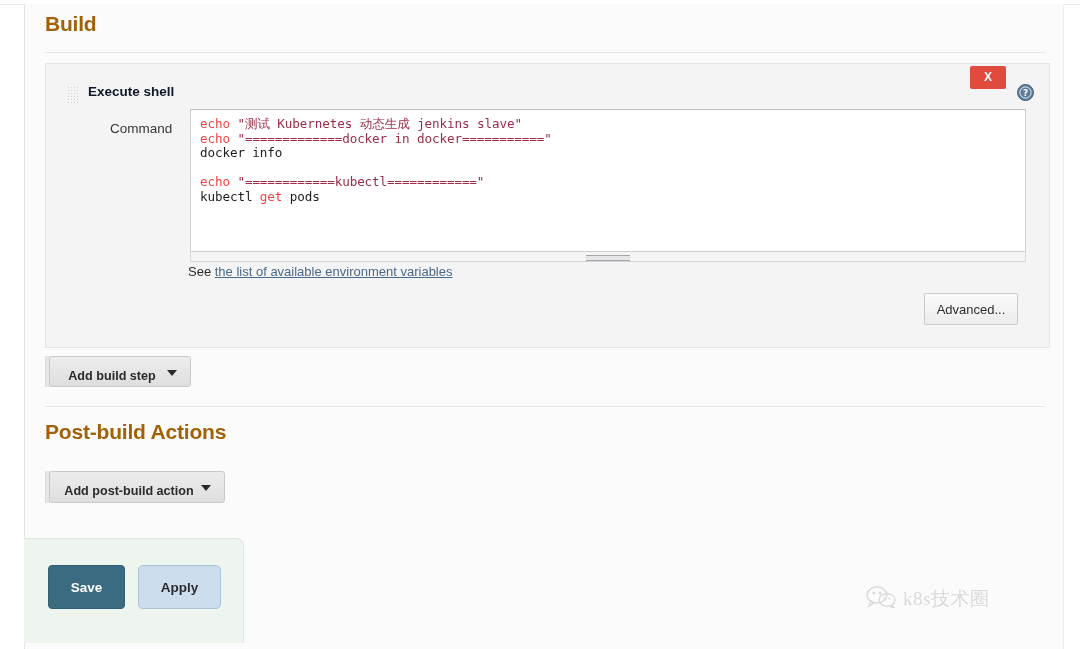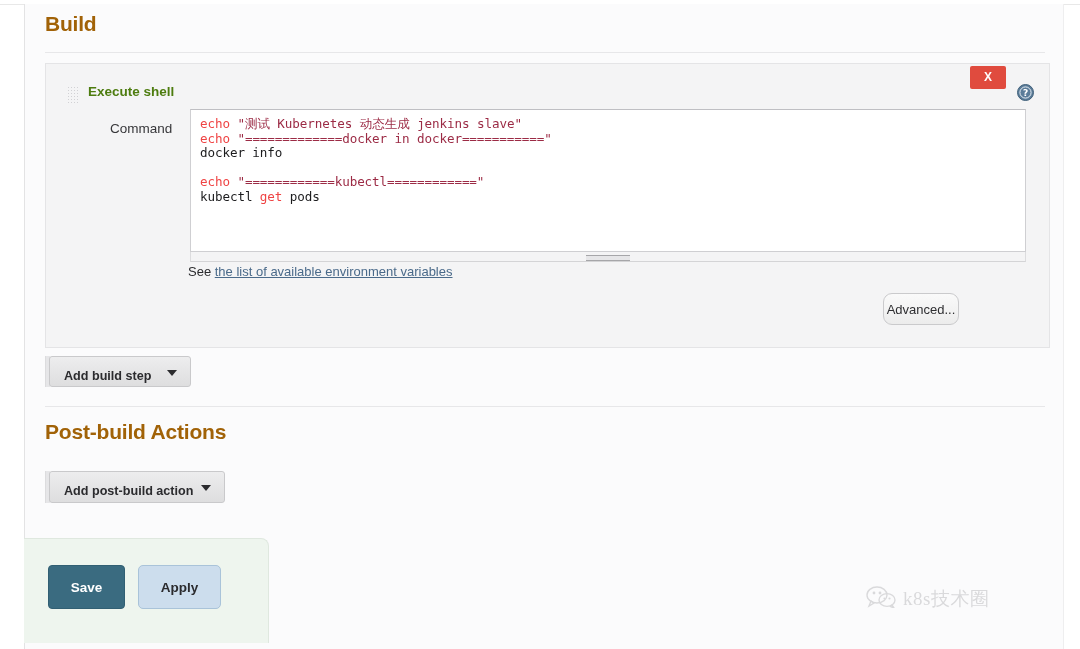--- a/index.html
+++ b/index.html
@@ -94,21 +94,21 @@
     background-position: 0 0;
     opacity: .95;
   }
 
   #execute-shell-title {
     position: absolute;
     left: 42px;
     top: 20px;
     font-size: 13.5px;
     font-weight: bold;
-    color: #4d7c0f;
+    color: #0f172a;
   }
 
   
   #delete-step-button {
     position: absolute;
     left: 924px;
     top: 2px;
     width: 36px;
     height: 23px;
     background: #e04b3e;
@@ -206,46 +206,46 @@
   }
   #env-link {
     color: #4a6a8a;
     text-decoration: underline;
     cursor: pointer;
   }
 
   
   #advanced-button {
     position: absolute;
-    left: 837px;
+    left: 878px;
     top: 229px;
-    width: 76px;
+    width: 94px;
     height: 32px;
     background: linear-gradient(#fafafa, #ececec);
     border: 1px solid #cacacc;
-    border-radius: 9px;
+    border-radius: 2px;
     font-family: "Liberation Sans", sans-serif;
     font-size: 13px;
     color: #2e2e31;
     cursor: pointer;
     padding: 0;
   }
 
   
   .dropdown-button {
     position: absolute;
     background: linear-gradient(#ededee, #dededf);
     border: 1px solid #c9c9cb;
     border-radius: 3px;
     font-family: "Liberation Sans", sans-serif;
     font-weight: bold;
     color: #2b2b2e;
     cursor: pointer;
     padding: 8px 30px 0 14px;
-    text-align: left;
+    text-align: center;
     box-sizing: border-box;
   }
   .dropdown-button::after {
     content: "";
     position: absolute;
     right: 13px;
     top: 50%;
     margin-top: -2px;
     border-left: 5px solid transparent;
     border-right: 5px solid transparent;
@@ -278,21 +278,21 @@
     position: absolute;
     left: 20px;
     top: 416px;
   }
 
   
   #save-bar {
     position: absolute;
     left: 24px;
     top: 538px;
-    width: 245px;
+    width: 220px;
     height: 105px;
     background: #eef5ee;
     border: 1px solid #dfe8df;
     border-left: none;
     border-bottom: none;
     border-top-right-radius: 8px;
     box-sizing: border-box;
   }
   #save-button {
     position: absolute;

